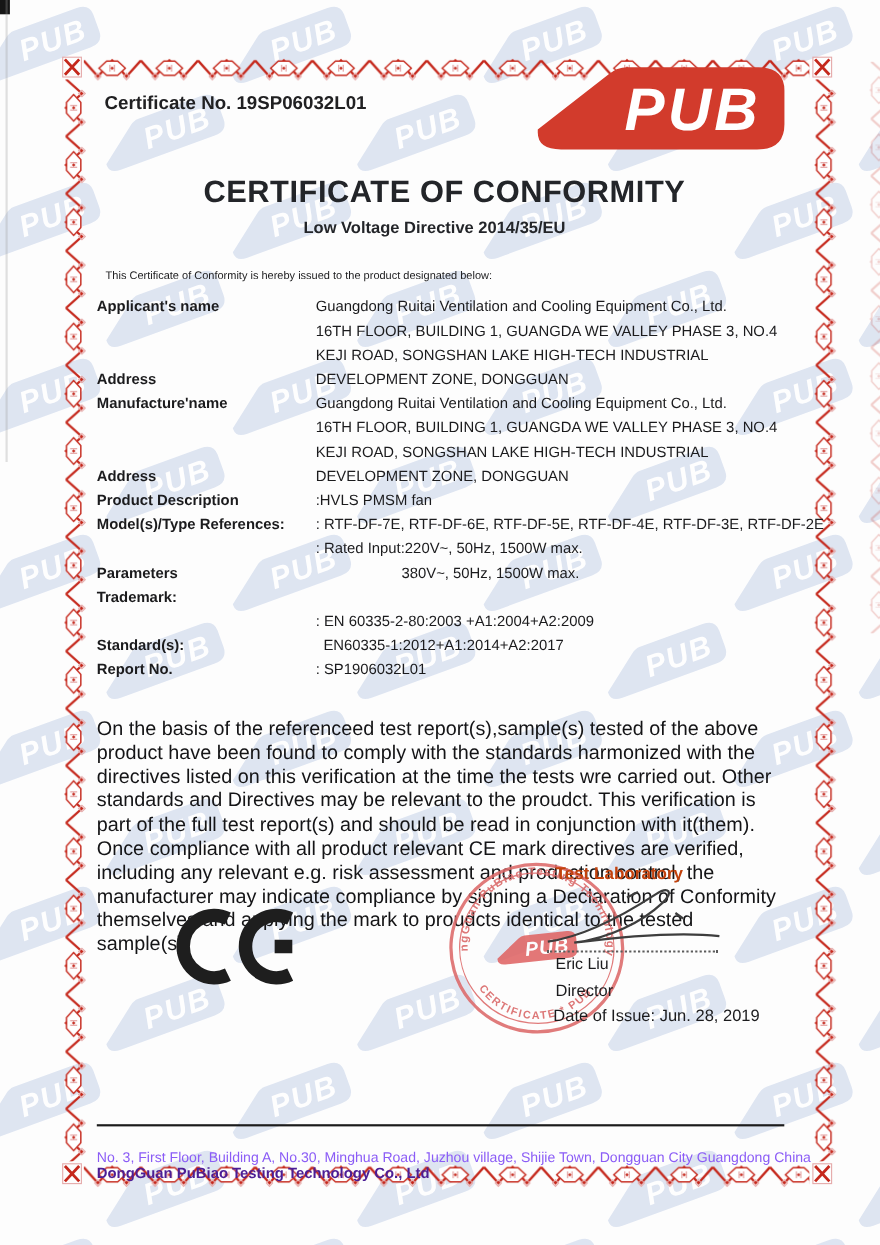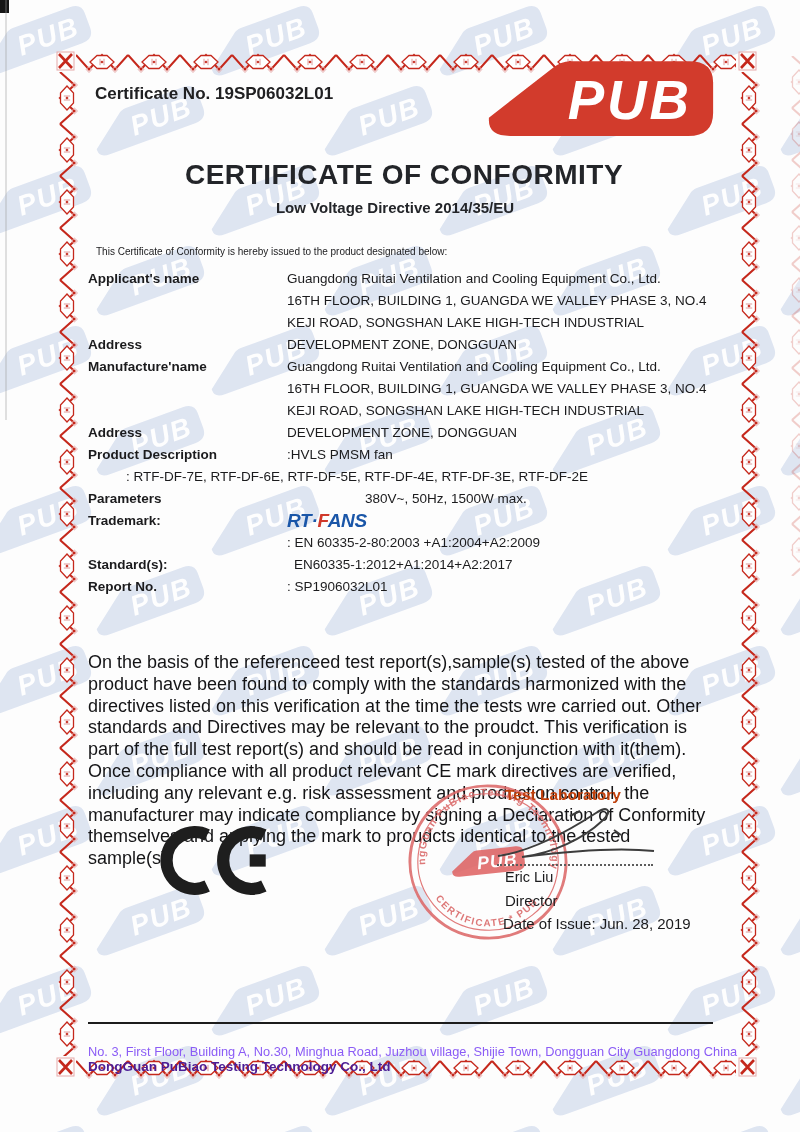--- a/index.html
+++ b/index.html
@@ -333,31 +333,32 @@
     </div>
     <div class="frow">
       <div class="flabel">Address</div>
       <div class="fvalue">16TH FLOOR, BUILDING 1, GUANGDA WE VALLEY PHASE 3, NO.4 KEJI ROAD, SONGSHAN LAKE HIGH-TECH INDUSTRIAL DEVELOPMENT ZONE, DONGGUAN</div>
     </div>
     <div class="frow">
       <div class="flabel">Product Description</div>
       <div class="fvalue">:HVLS PMSM fan</div>
     </div>
     <div class="frow">
-      <div class="fvalue" style="width:440px; white-space:nowrap;margin-left:38px;">: RTF-DF-7E, RTF-DF-6E, RTF-DF-5E, RTF-DF-4E, RTF-DF-3E, RTF-DF-2E</div>
+      <div class="flabel">Model(s)/Type References:</div>
+      <div class="fvalue" style="width:440px; white-space:nowrap;">: RTF-DF-7E, RTF-DF-6E, RTF-DF-5E, RTF-DF-4E, RTF-DF-3E, RTF-DF-2E</div>
     </div>
     <div class="frow">
       <div class="flabel">Parameters</div>
       <div class="fvalue">
+        <div>: Rated Input:220V~, 50Hz, 1500W max.</div>
         <div class="ind-param">380V~, 50Hz, 1500W max.</div>
       </div>
     </div>
     <div class="frow">
       <div class="flabel">Trademark:</div>
-      <div class="fvalue brand"><span class="b-blue">RT·</span><span class="b-red">F</span><span class="b-blue">ANS</span></div>
     </div>
     <div class="frow">
       <div class="flabel">Standard(s):</div>
       <div class="fvalue">
         <div>: EN 60335-2-80:2003 +A1:2004+A2:2009</div>
         <div class="ind-std">EN60335-1:2012+A1:2014+A2:2017</div>
       </div>
     </div>
     <div class="frow">
       <div class="flabel">Report No.</div>

